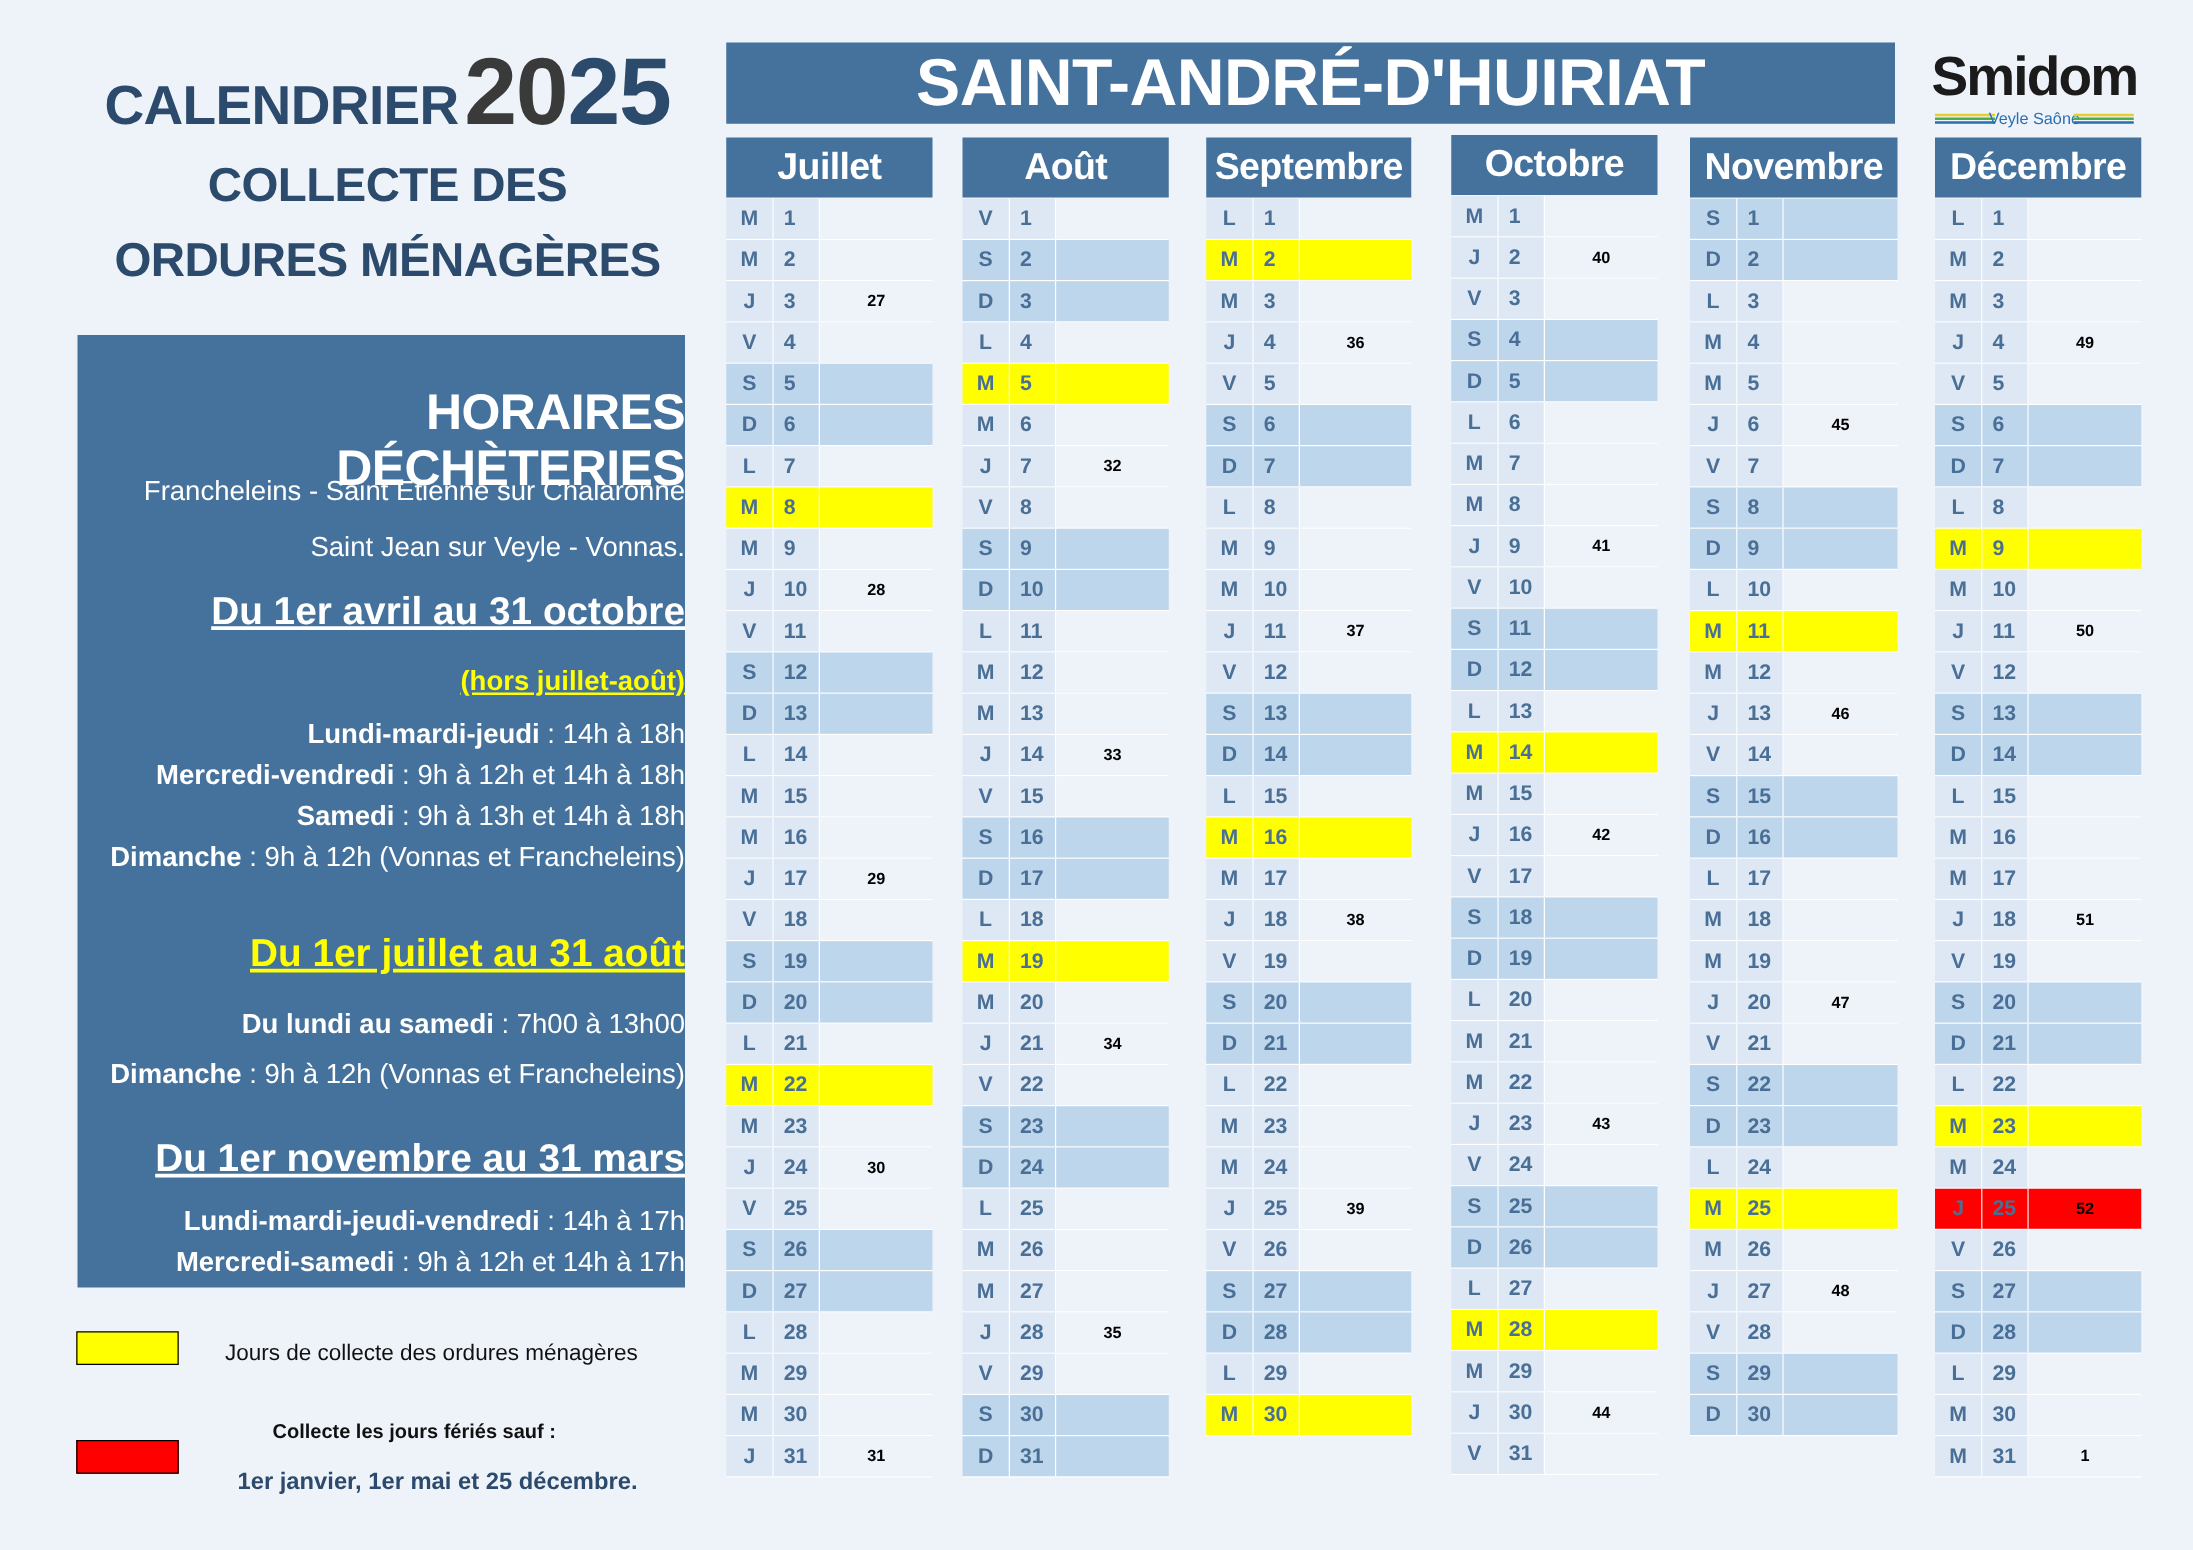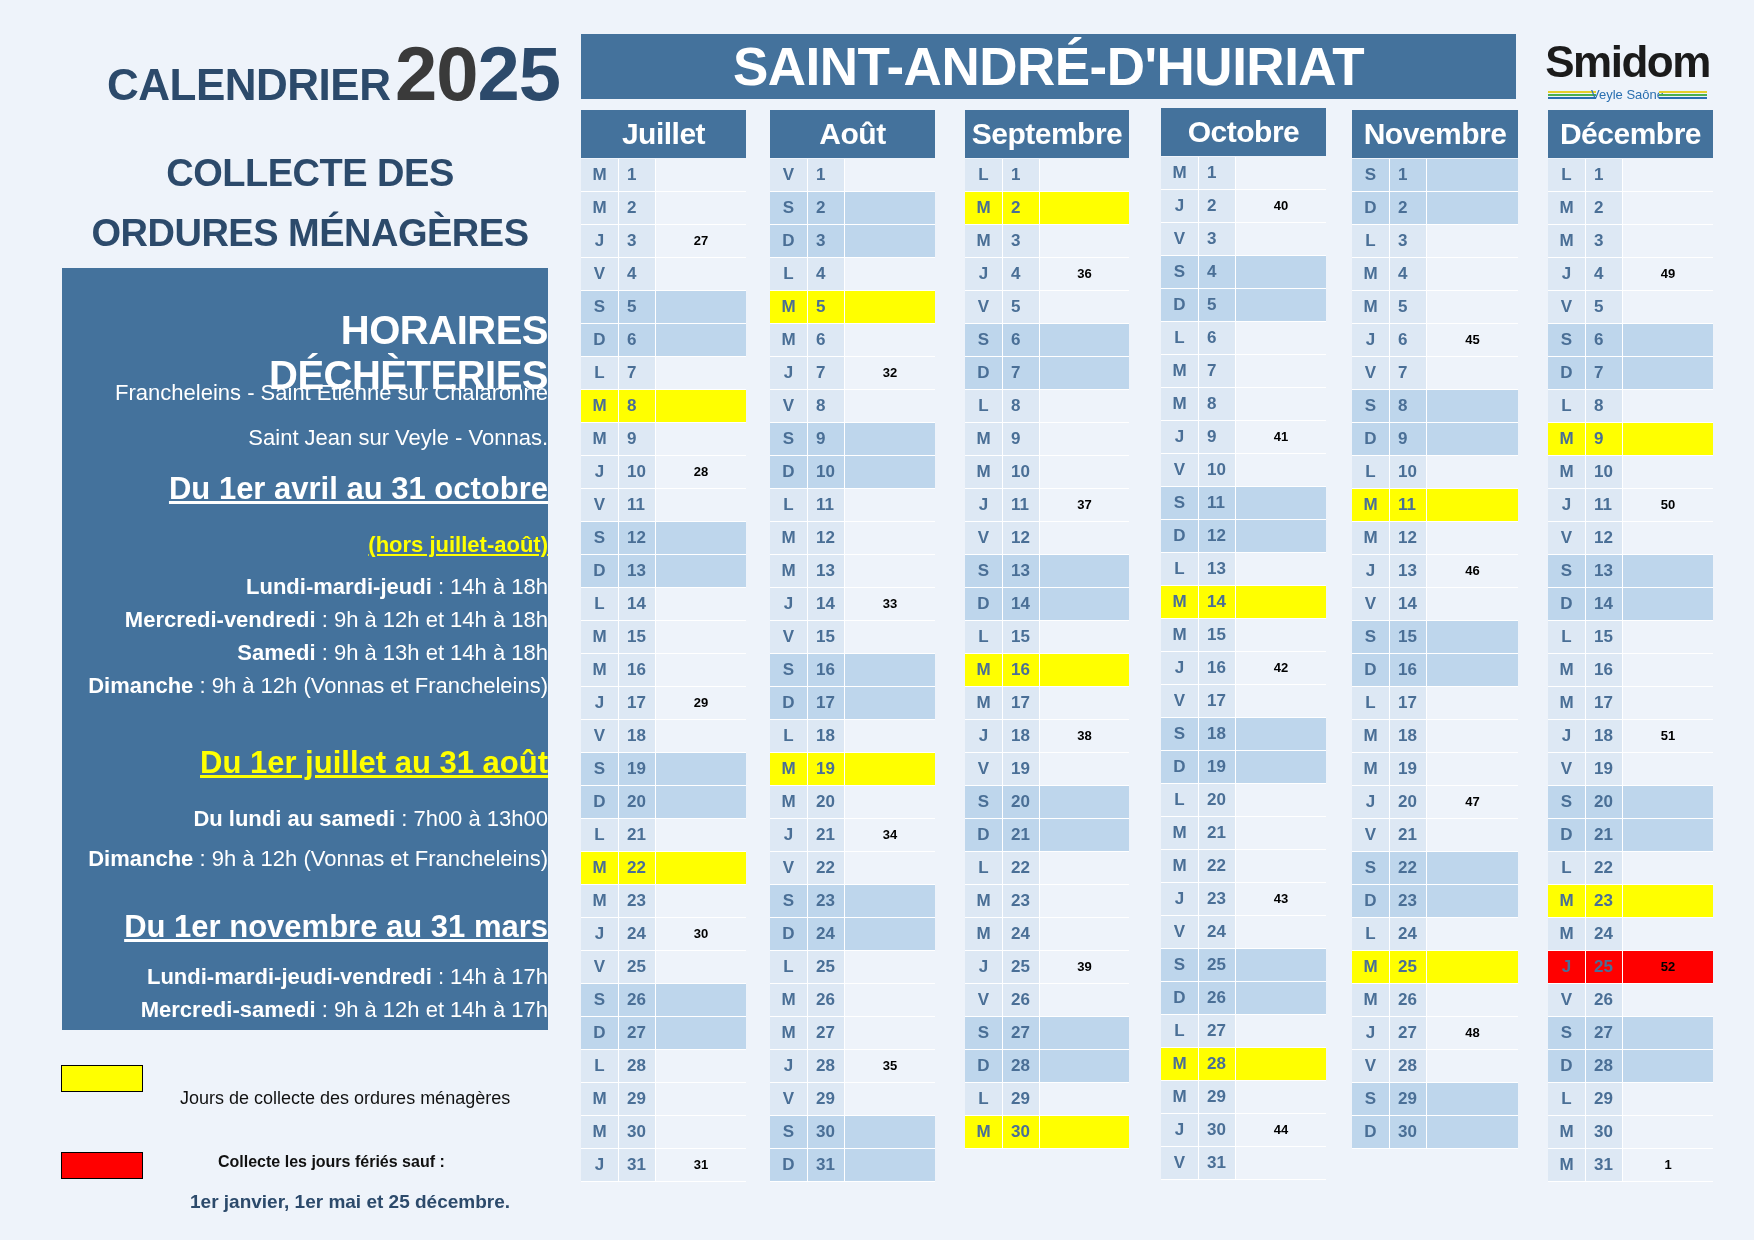--- a/index.html
+++ b/index.html
@@ -1,41 +1,41 @@
 <!DOCTYPE html>
 <html><head>
 <meta charset="utf-8">
 <style>
   html, body { margin:0; padding:0; }
   body {
     width:1754px; height:1240px; background:#eef3fa; position:relative; overflow:hidden;
     font-family:"Liberation Sans", "DejaVu Sans", sans-serif;
   }
   .title-main {
-    position:absolute; left:60px; top:30px; width:500px; text-align:right;
+    position:absolute; left:60px; top:30px; width:500px; text-align:center;
     color:#2c4a6b; font-weight:bold; white-space:nowrap;
   }
   .title-main .cal { font-size:44px; letter-spacing:-0.5px; }
   .title-main .y1 { font-size:76px; color:#3a3a3a; letter-spacing:-1px; }
   .title-main .y2 { font-size:76px; color:#2c4a6b; letter-spacing:-1px; }
   .subtitle {
     position:absolute; left:40px; width:540px; text-align:center;
-    color:#2c4a6b; font-weight:bold; font-size:38px; letter-spacing:-0.5px;margin-top:24px;
+    color:#2c4a6b; font-weight:bold; font-size:38px; letter-spacing:-0.5px;
   }
   .panel {
     position:absolute; left:62px; top:268px; width:486px; height:762px;
     background:#44729c; color:#fff; text-align:right;
   }
   .panel .p-title { position:absolute; left:0; right:0; top:40px; font-size:40px; font-weight:bold; letter-spacing:-0.5px; }
   .panel .line { position:absolute; left:0; right:0; font-size:22px; white-space:nowrap; }
   .panel .period { position:absolute; left:0; right:0; font-size:31px; font-weight:bold; text-decoration:underline; white-space:nowrap; }
   .panel .yellow { color:#ffff00; }
   .panel b { font-weight:bold; }
   .legend-swatch { position:absolute; left:61px; width:82px; height:27px; border:1px solid #000; box-sizing:border-box; }
-  .legend-text { position:absolute; font-size:18px; color:#111; white-space:nowrap;margin-top:16px; }
+  .legend-text { position:absolute; font-size:18px; color:#111; white-space:nowrap; }
   .banner {
     position:absolute; left:581px; top:34px; width:935px; height:65px; background:#44729c;
     color:#fff; font-weight:bold; font-size:53px; text-align:center; line-height:65px; letter-spacing:-0.5px;
   }
   .logo { position:absolute; left:1540px; top:40px; width:175px; height:62px; }
   .logo .name { font-size:44px; font-weight:bold; color:#1b1b1b; letter-spacing:-1.5px; text-align:center; line-height:44px; }
   .logo .sub { position:relative; height:18px; margin-top:2px; }
   .logo .sub .stripes { position:absolute; top:5px; height:8px; width:48px; }
   .logo .sub .stripes i { display:block; height:2px; margin-bottom:1px; }
   .logo .sub .txt { position:absolute; left:0; right:0; text-align:center; font-size:13px; color:#2a6fb0; line-height:18px; }

